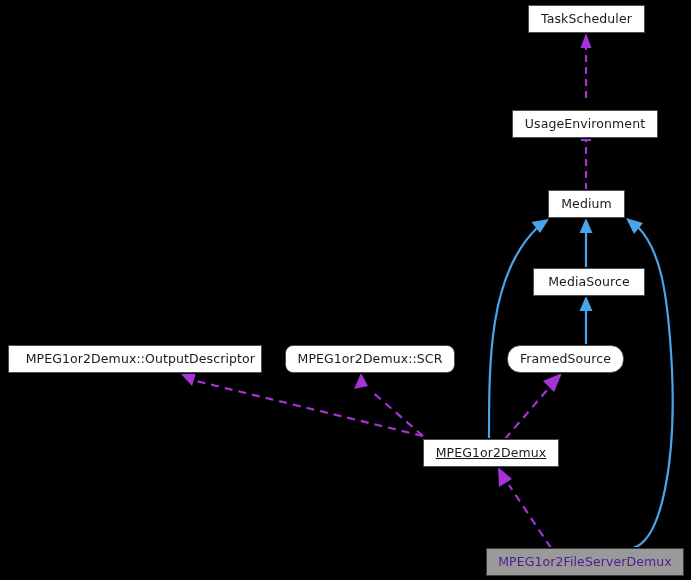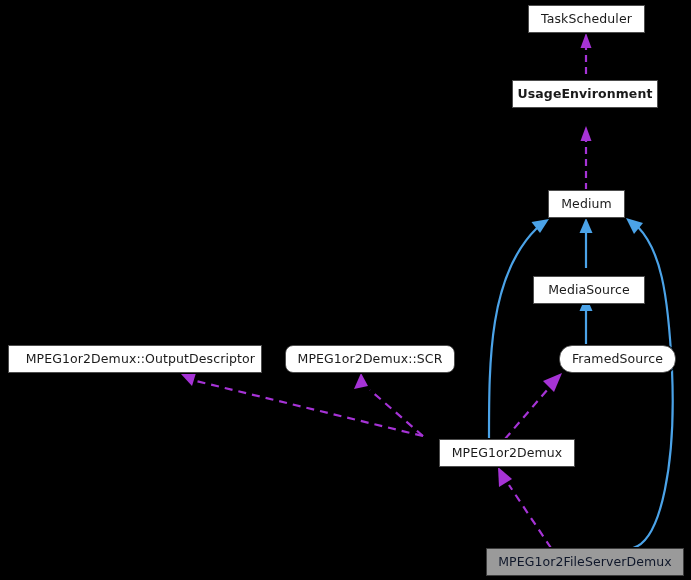--- a/index.html
+++ b/index.html
@@ -35,21 +35,21 @@
     display: flex;
     align-items: center;
     justify-content: center;
     white-space: nowrap;
     letter-spacing: 0.1px;
     box-shadow: 1px 1px 0 rgba(0,0,0,0.35);
   }
   .node.current {
     background: #9a9a9a;
     border: 1px solid #3d3d3d;
-    color: #0f172a;
+    color: #4c1d95;
   }
   .node .label {
     display: block;
     padding: 0 6px;
   }
 </style>
 </head>
 <body>
 
 <div id="canvas">
@@ -105,39 +105,39 @@
       <line x1="551" y1="548" x2="509" y2="485" stroke="#a633d6" stroke-width="2.2" stroke-dasharray="8,6"></line>
       <polygon points="498,467 499,487 512,479" fill="#a633d6"></polygon>
     </g>
 
   </svg>
 
   <div id="nodes-layer">
       <div class="node" style="left: 528px; top: 5px; width: 117px; height: 28px;">
         <span class="label">TaskScheduler</span>
       </div>
-      <div class="node" style="left: 512px; top: 80px; width: 146px; height: 28px; font-weight: bold;">
+      <div class="node" style="left: 512px; top: 110px; width: 146px; height: 28px;">
         <span class="label">UsageEnvironment</span>
       </div>
       <div class="node" style="left: 548px; top: 190px; width: 77px; height: 28px; justify-content: center;">
         <span class="label">Medium</span>
       </div>
-      <div class="node" style="left: 533px; top: 276px; width: 112px; height: 28px;">
+      <div class="node" style="left: 533px; top: 268px; width: 112px; height: 28px;">
         <span class="label">MediaSource</span>
       </div>
-      <div class="node" style="left: 559px; top: 345px; width: 117px; height: 28px; border-radius: 13px;">
+      <div class="node" style="left: 507px; top: 345px; width: 117px; height: 28px; border-radius: 13px;">
         <span class="label">FramedSource</span>
       </div>
       <div class="node" style="left: 8px; top: 345px; width: 254px; height: 28px; justify-content: flex-end;">
         <span class="label">MPEG1or2Demux::OutputDescriptor</span>
       </div>
       <div class="node" style="left: 285px; top: 345px; width: 170px; height: 28px; border-radius: 8px;">
         <span class="label">MPEG1or2Demux::SCR</span>
       </div>
-      <div class="node" style="left: 439px; top: 439px; width: 136px; height: 28px;">
+      <div class="node" style="left: 423px; top: 439px; width: 136px; height: 28px; text-decoration: underline;">
         <span class="label">MPEG1or2Demux</span>
       </div>
       <div class="node current" style="left: 486px; top: 548px; width: 198px; height: 28px;">
         <span class="label">MPEG1or2FileServerDemux</span>
       </div>
     </div>
 
 </div>
 
 </body></html>

